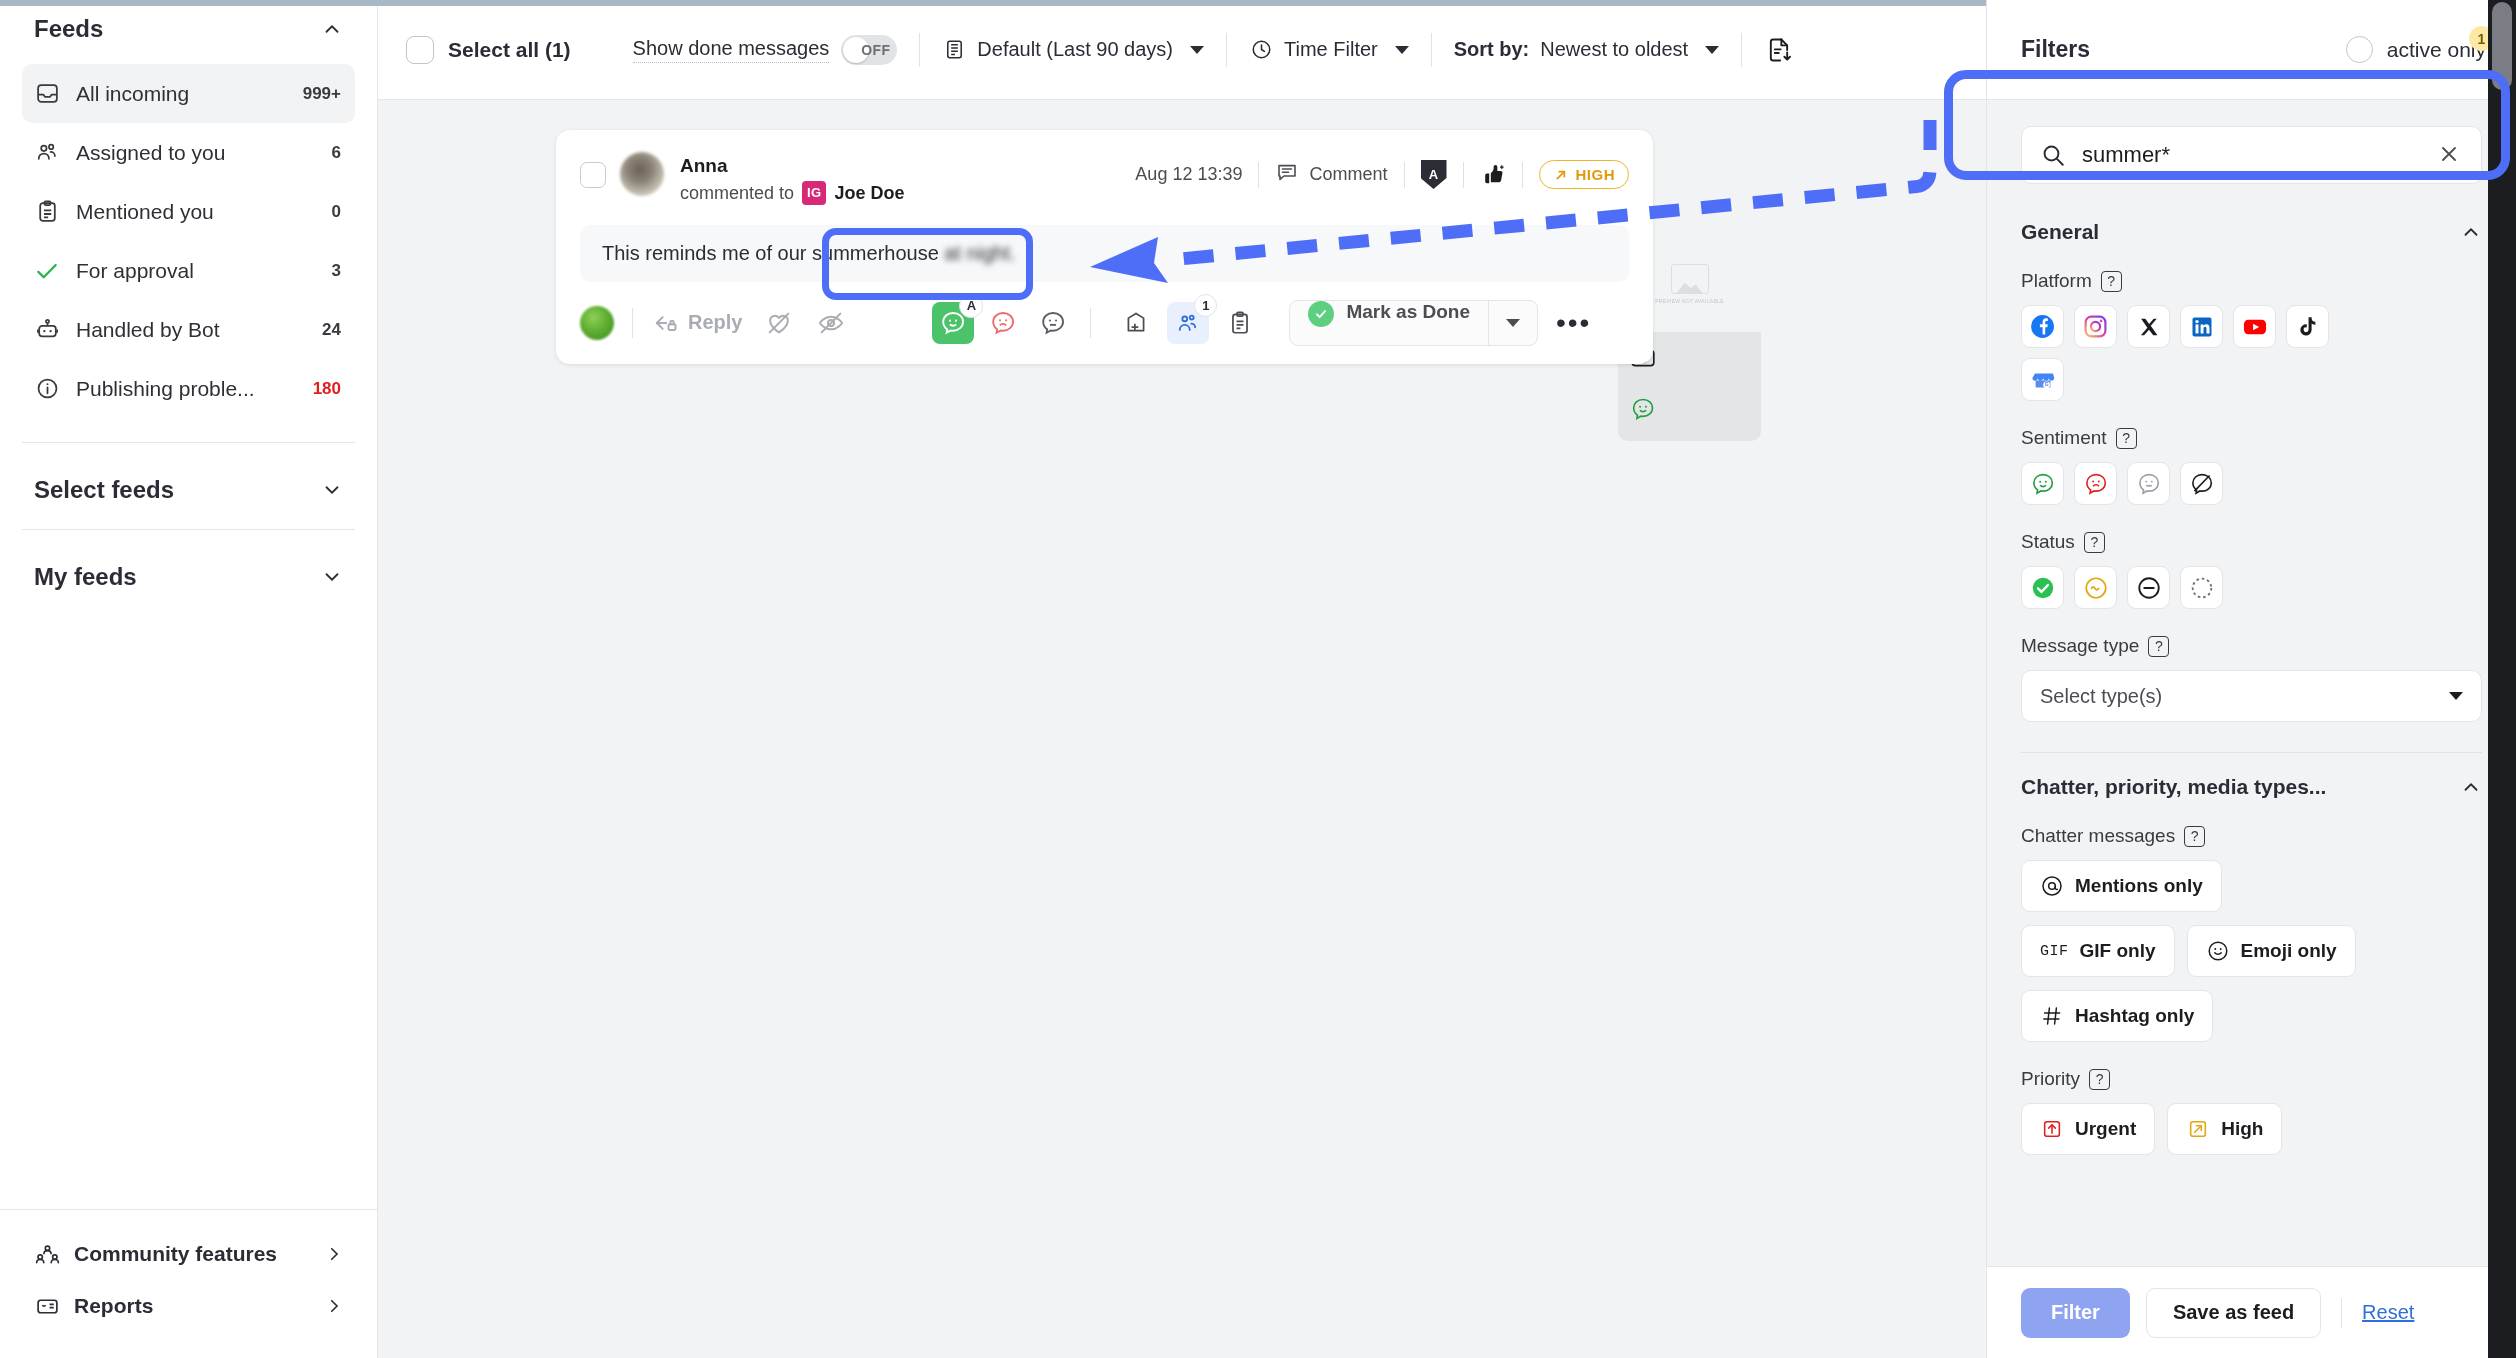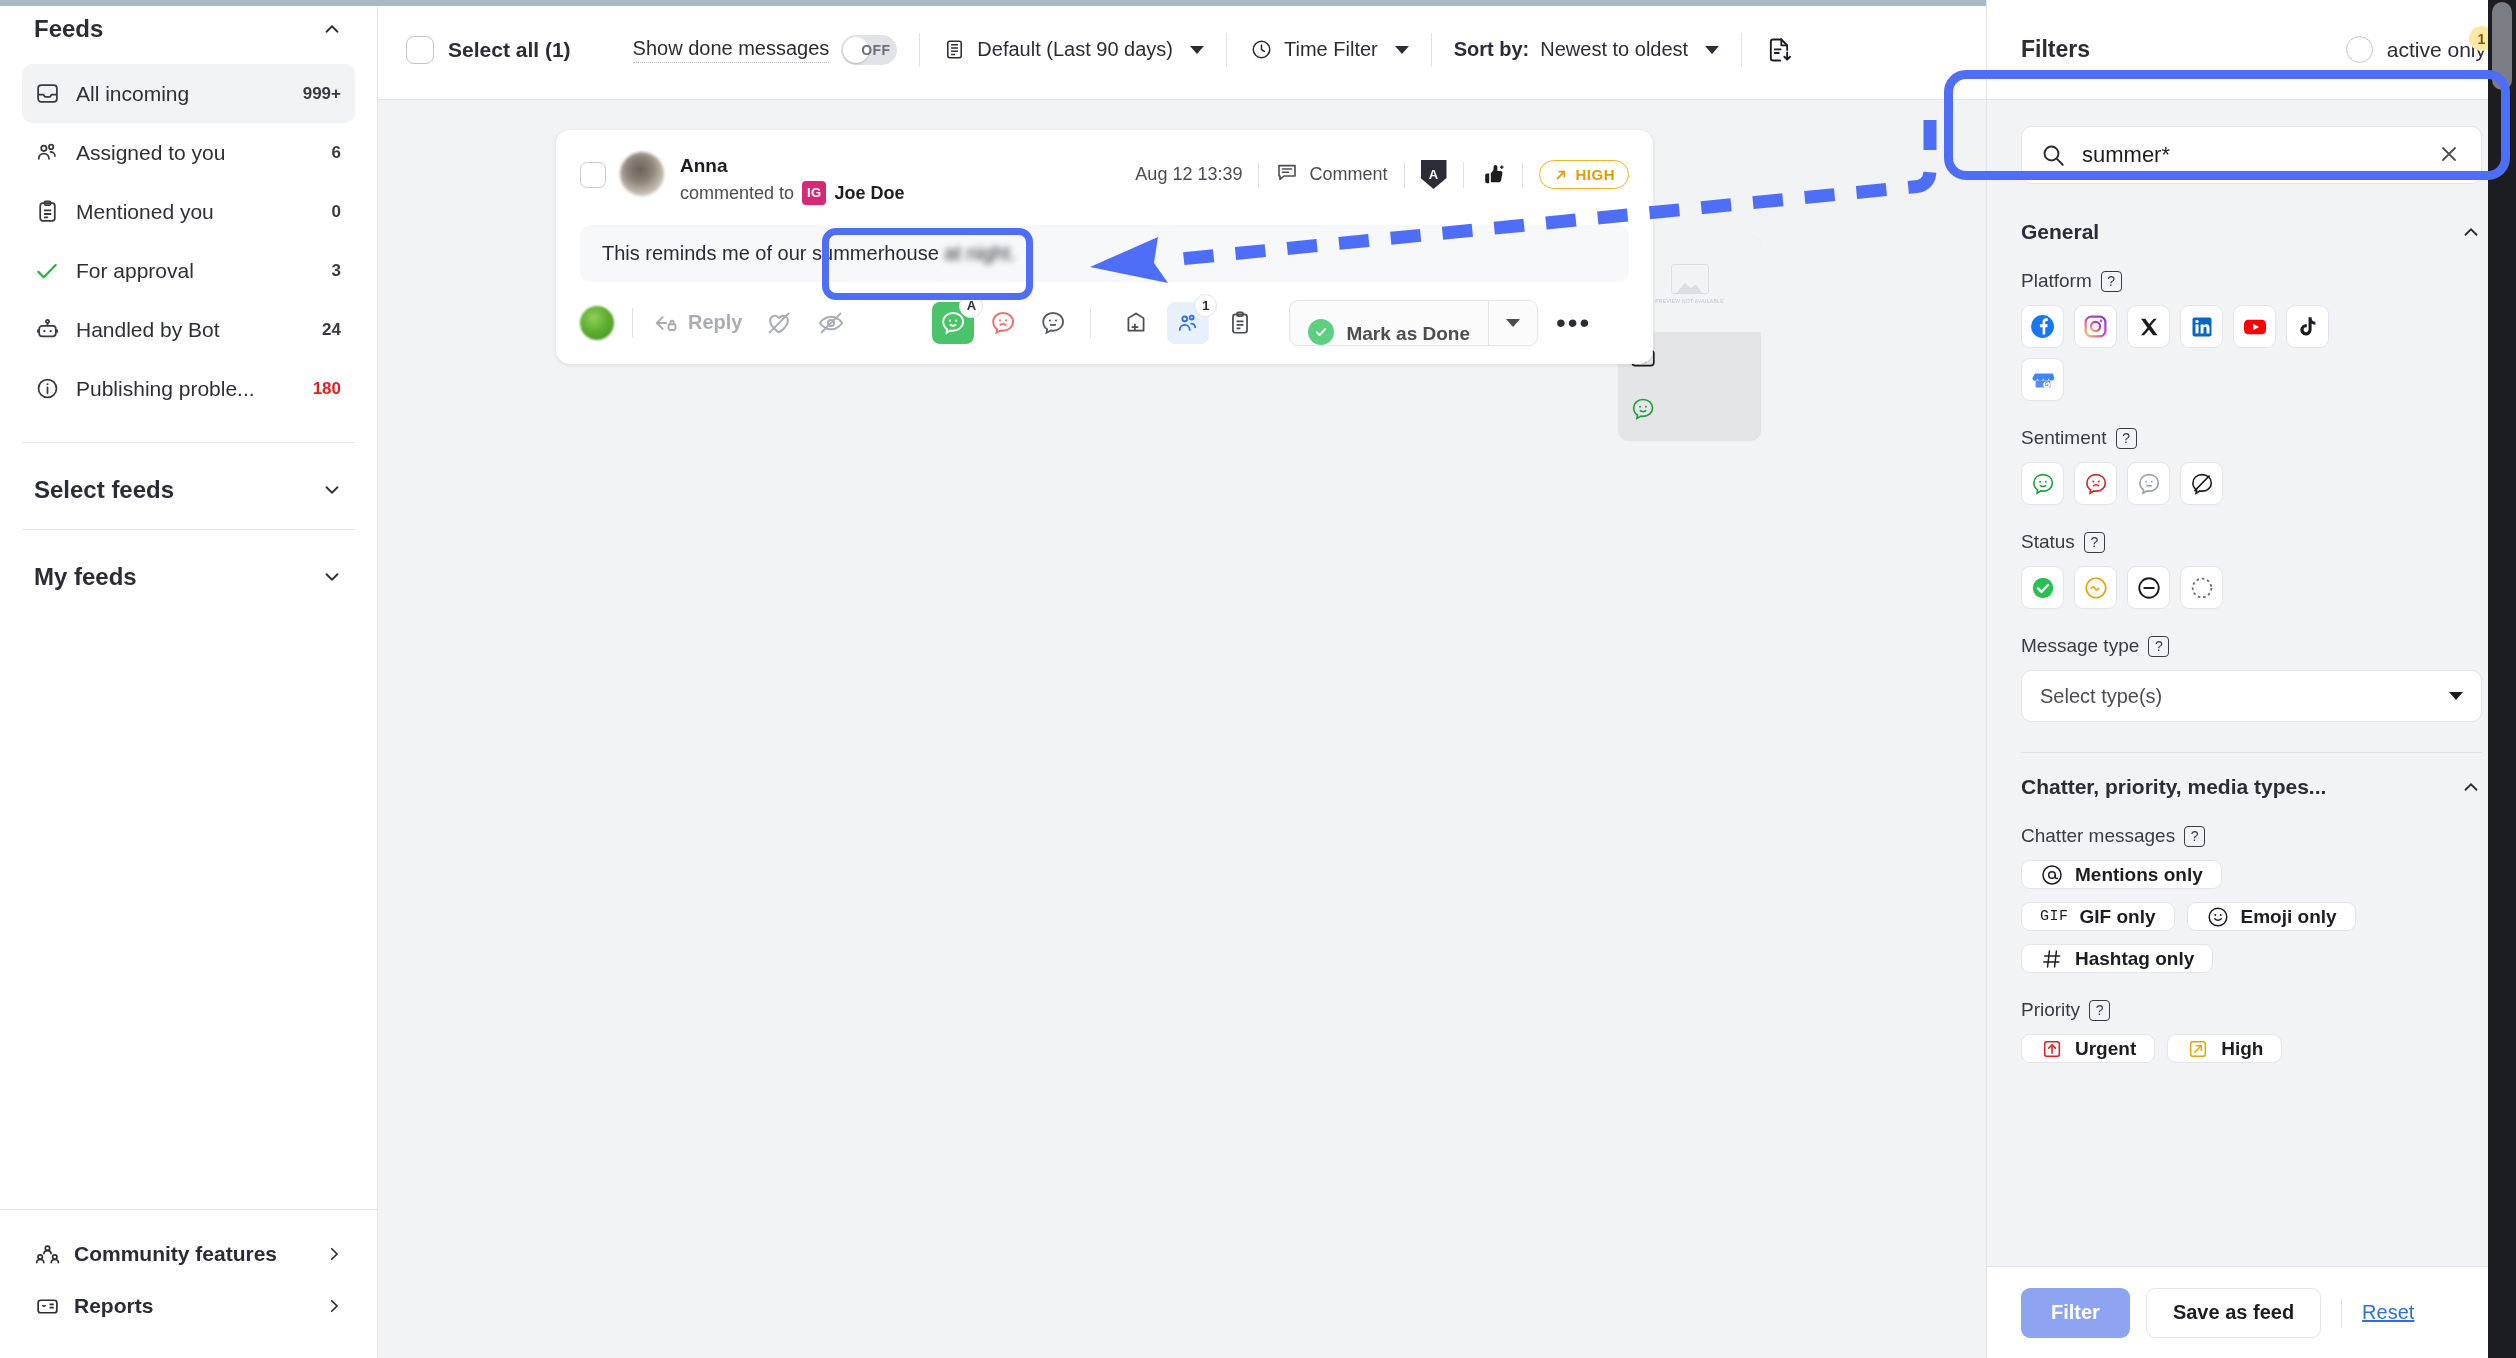--- a/index.html
+++ b/index.html
@@ -125,21 +125,21 @@
   }
   .tool-grp { display:flex; align-items:center; gap:10px; margin-left: 6px;}
   .tool-btn { width:42px;height:42px;border-radius:8px;display:flex;align-items:center;justify-content:center;cursor:pointer;position:relative;color:#4b4d53;}
   .tool-btn.hl { background:#e8f0fe; color:#2f6fdd;}
   .badge-1 {
     position:absolute; top:-8px; right:-8px; width:23px;height:23px;border-radius:50%;
     background:#fff;border:1px solid #e1e3e6;color:#2b2c35;font-size:13px;font-weight:700;
     display:flex;align-items:center;justify-content:center;
   }
   .done-wrap { display:flex; align-items:stretch; margin-left: 28px; border:1px solid #e3e5e8; border-radius:9px; overflow:hidden; background:#fbfbfc;}
-  .done-btn { display:flex;align-items:flex-end;gap:12px;padding: 0 18px; height:44px; cursor:pointer;}
+  .done-btn { display:flex;align-items:flex-start;gap:12px;padding: 0 18px; height:44px; cursor:pointer;}
   .done-circ { width:26px;height:26px;border-radius:50%;background:#5ecf80;display:flex;align-items:center;justify-content:center;color:#fff;font-size:14px;}
   .done-lbl { font-size:19px; font-weight:700; color:#4b4d53;}
   .done-split { width:1px; background:#e3e5e8;}
   .done-caret { width:48px;display:flex;align-items:center;justify-content:center;cursor:pointer;}
   .more-dots { margin-left: 18px; color:#2b2c35; font-size:28px; letter-spacing:2px; cursor:pointer; line-height:1;}
 
   
   .preview-tile {
     position:absolute; left: 1640px; top: 174px; width: 143px; height: 205px;
     border-radius: 10px; overflow:hidden; background:#e4e5e7;
@@ -182,21 +182,21 @@
     display:flex;align-items:center;justify-content:center;cursor:pointer;
   }
   .select-box {
     margin-top:13px; height:52px; background:#fff; border:1px solid #e3e5e8; border-radius:10px;
     display:flex;align-items:center;justify-content:space-between; padding: 0 18px; cursor:pointer;
   }
   .select-box .ph { font-size:20px; color:#4b4d53;}
   .sec-div { height:1px; background:#e0e2e6; margin-top:30px;}
   .chip-row { display:flex; flex-wrap:wrap; gap:12px; margin-top:13px;}
   .chip {
-    display:flex;align-items:center;gap:11px; height:29px; padding: 0 18px;
+    display:flex;align-items:center;gap:11px; height:52px; padding: 0 18px;
     background:#fff;border:1px solid #e3e5e8;border-radius:9px; cursor:pointer;
     font-size:19px; font-weight:700; color:#1c1d20;
   }
   .chip .ci { width:24px;height:24px;display:flex;align-items:center;justify-content:center;}
   .chip .gif { font-size:15px; font-weight:400; letter-spacing:.5px; color:#1c1d20; font-family:"Liberation Mono",monospace;}
   .f-foot {
     height: 92px; background:#fff; border-top:1px solid #e3e5e8;
     display:flex;align-items:center; padding: 0 34px; gap:16px;
   }
   .btn-filter { background:#8ea4f0; color:#fff; font-size:20px; font-weight:700; border:0; border-radius:9px; height:50px; padding: 0 30px; cursor:pointer; font-family:"Liberation Sans",sans-serif;}

